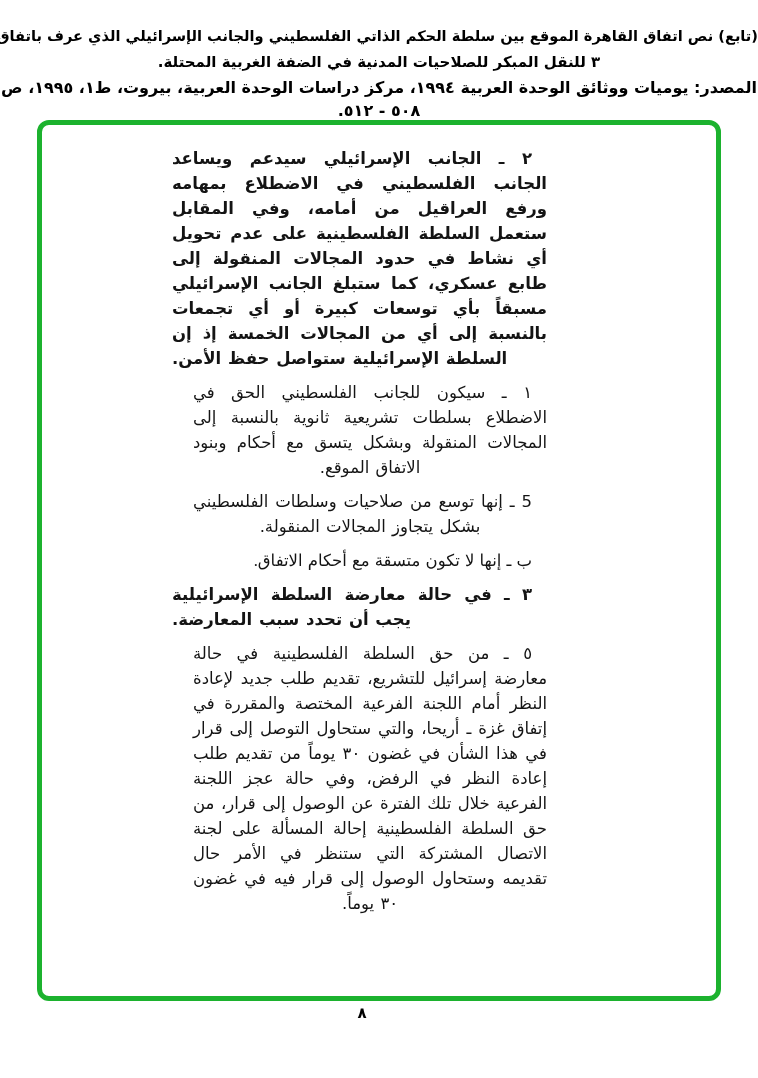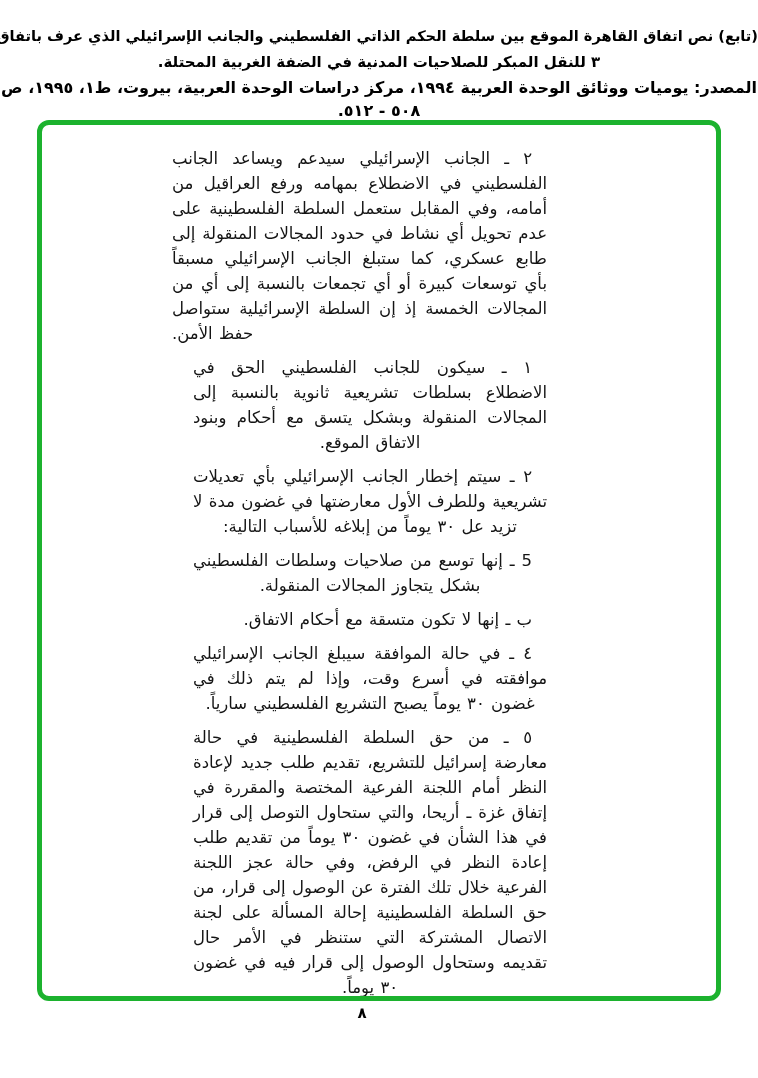--- a/index.html
+++ b/index.html
@@ -59,23 +59,23 @@
   .para {
     margin: 0 0 9px 0;
     font-size: 16.5px;
     line-height: 25px;
     text-align: justify;
     text-indent: 15px;
     word-spacing: 1px;
     color: #141414;
   }
   .bullet-para { text-indent: 0; }
-  .last-left   { text-align-last: left; }
+  .last-left   { text-align-last: left; font-weight: bold; }
   .last-center { text-align-last: center; margin-left: 21px; }
-  .last-right  { text-align-last: right; }
+  .last-right  { text-align-last: right; font-family: Liberation Serif, serif; }
 
   
   .page-number {
     position: absolute;
     top: 1004px; left: 0;
     width: 724px;              
     text-align: center;
     direction: rtl;
     font-size: 15px;
     font-weight: bold;
@@ -88,21 +88,20 @@
 <div class="doc-header">
   <div class="h-line1">(تابع) نص اتفاق القاهرة الموقع بين سلطة الحكم الذاتي الفلسطيني والجانب الإسرائيلي الذي عرف باتفاق القاهرة –</div>
   <div class="h-line2">٣ للنقل المبكر للصلاحيات المدنية في الضفة الغربية المحتلة.</div>
   <div class="h-source">المصدر: يوميات ووثائق الوحدة العربية ١٩٩٤، مركز دراسات الوحدة العربية، بيروت، ط١، ١٩٩٥، ص ٥٠٨ - ٥١٢.</div>
 </div>
 
 <div class="content-box">
   <div class="box-inner">
     <p class="para last-left">٢ ـ الجانب الإسرائيلي سيدعم ويساعد الجانب الفلسطيني في الاضطلاع بمهامه ورفع العراقيل من أمامه، وفي المقابل ستعمل السلطة الفلسطينية على عدم تحويل أي نشاط في حدود المجالات المنقولة إلى طابع عسكري، كما ستبلغ الجانب الإسرائيلي مسبقاً بأي توسعات كبيرة أو أي تجمعات بالنسبة إلى أي من المجالات الخمسة إذ إن السلطة الإسرائيلية ستواصل حفظ الأمن.</p>
     <p class="para last-center">١ ـ سيكون للجانب الفلسطيني الحق في الاضطلاع بسلطات تشريعية ثانوية بالنسبة إلى المجالات المنقولة وبشكل يتسق مع أحكام وبنود الاتفاق الموقع.</p>
-    <p class="para last-center">٢ ـ سيتم إخطار الجانب الإسرائيلي بأي تعديلات تشريعية وللطرف الأول معارضتها في غضون مدة لا تزيد عل ٣٠ يوماً من إبلاغه للأسباب التالية:</p>
     <p class="para last-center">5 ـ إنها توسع من صلاحيات وسلطات الفلسطيني بشكل يتجاوز المجالات المنقولة.</p>
     <p class="para last-right">ب ـ إنها لا تكون متسقة مع أحكام الاتفاق.</p>
-    <p class="para last-center">٤ ـ في حالة الموافقة سيبلغ الجانب الإسرائيلي موافقته في أسرع وقت، وإذا لم يتم ذلك في غضون ٣٠ يوماً يصبح التشريع الفلسطيني سارياً.</p>
+    <p class="para last-left">٣ ـ في حالة معارضة السلطة الإسرائيلية يجب أن تحدد سبب المعارضة.</p>
     <p class="para last-center">٥ ـ من حق السلطة الفلسطينية في حالة معارضة إسرائيل للتشريع، تقديم طلب جديد لإعادة النظر أمام اللجنة الفرعية المختصة والمقررة في إتفاق غزة ـ أريحا، والتي ستحاول التوصل إلى قرار في هذا الشأن في غضون ٣٠ يوماً من تقديم طلب إعادة النظر في الرفض، وفي حالة عجز اللجنة الفرعية خلال تلك الفترة عن الوصول إلى قرار، من حق السلطة الفلسطينية إحالة المسألة على لجنة الاتصال المشتركة التي ستنظر في الأمر حال تقديمه وستحاول الوصول إلى قرار فيه في غضون ٣٠ يوماً.</p>
   </div>
 </div>
 
 <div class="page-number">٨</div>
 
 </body></html>

